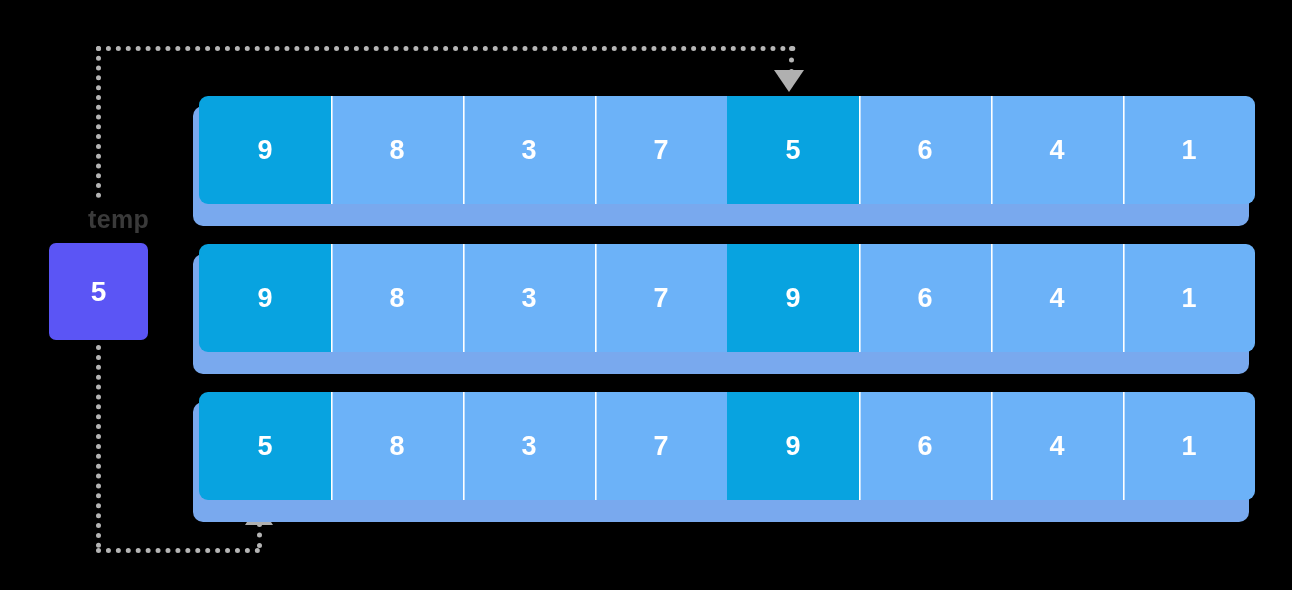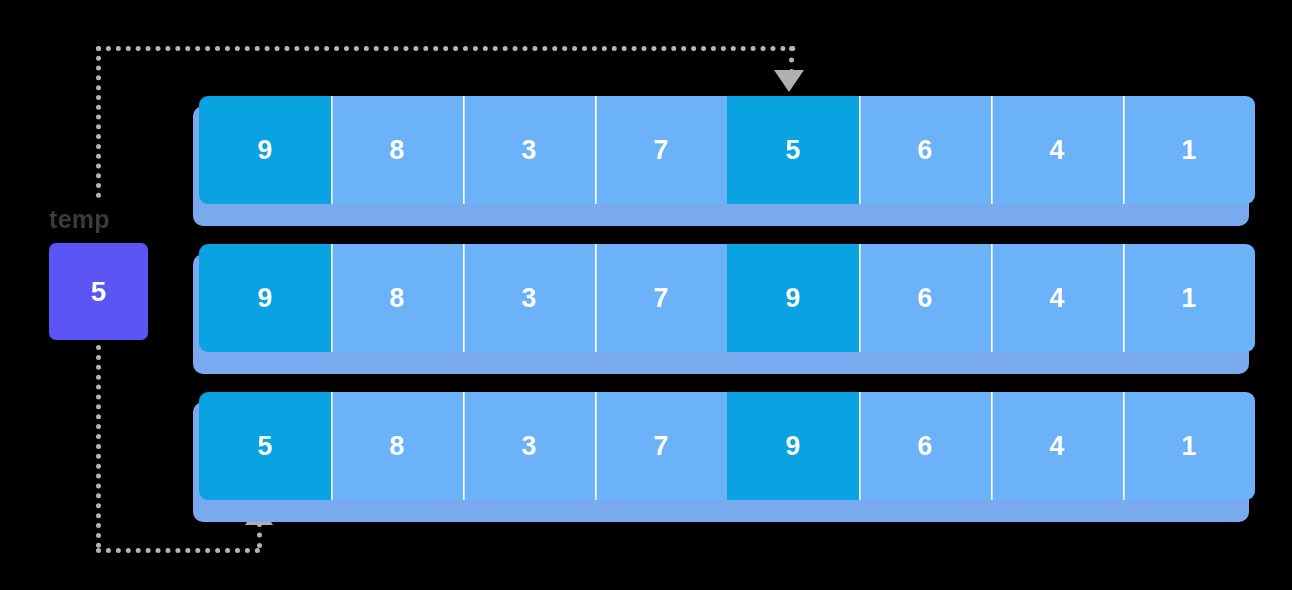--- a/index.html
+++ b/index.html
@@ -41,21 +41,21 @@
     border-right: 14px solid transparent;
     border-bottom: 21px solid #b0b0b0;
   }
 
   
   #temp-label {
     position: absolute;
     left: 49px;
     top: 205px;
     width: 100px;
-    text-align: left;
+    text-align: right;
     color: #3a3a3a;
     font-size: 25px;
     font-weight: bold;
     letter-spacing: 0.3px;
   }
   #temp-box {
     position: absolute;
     left: 49px;
     top: 243px;
     width: 99px;

